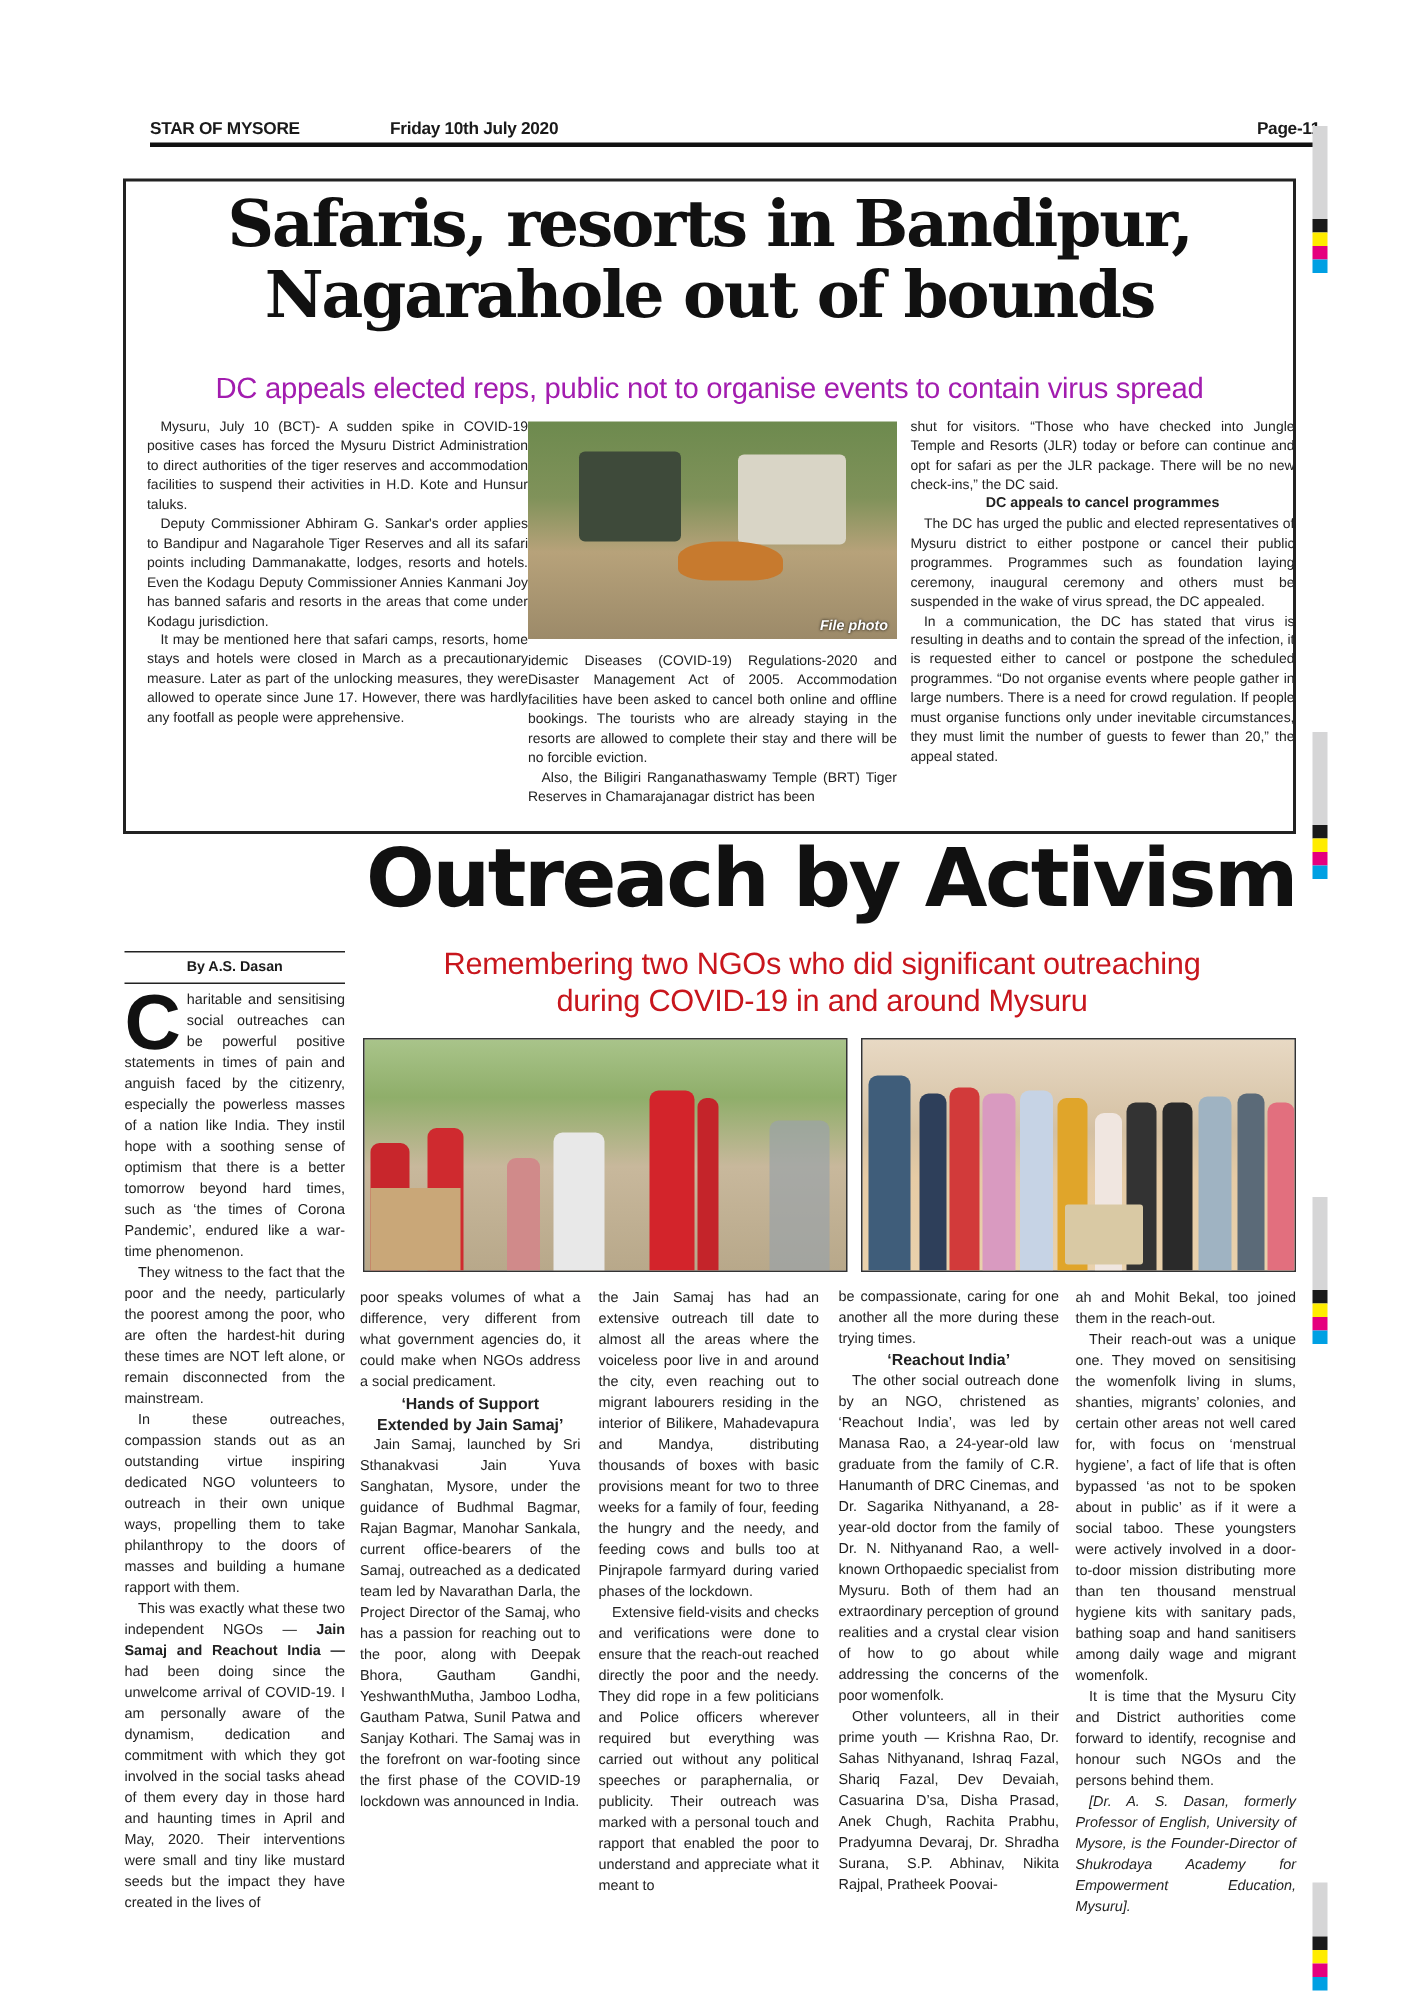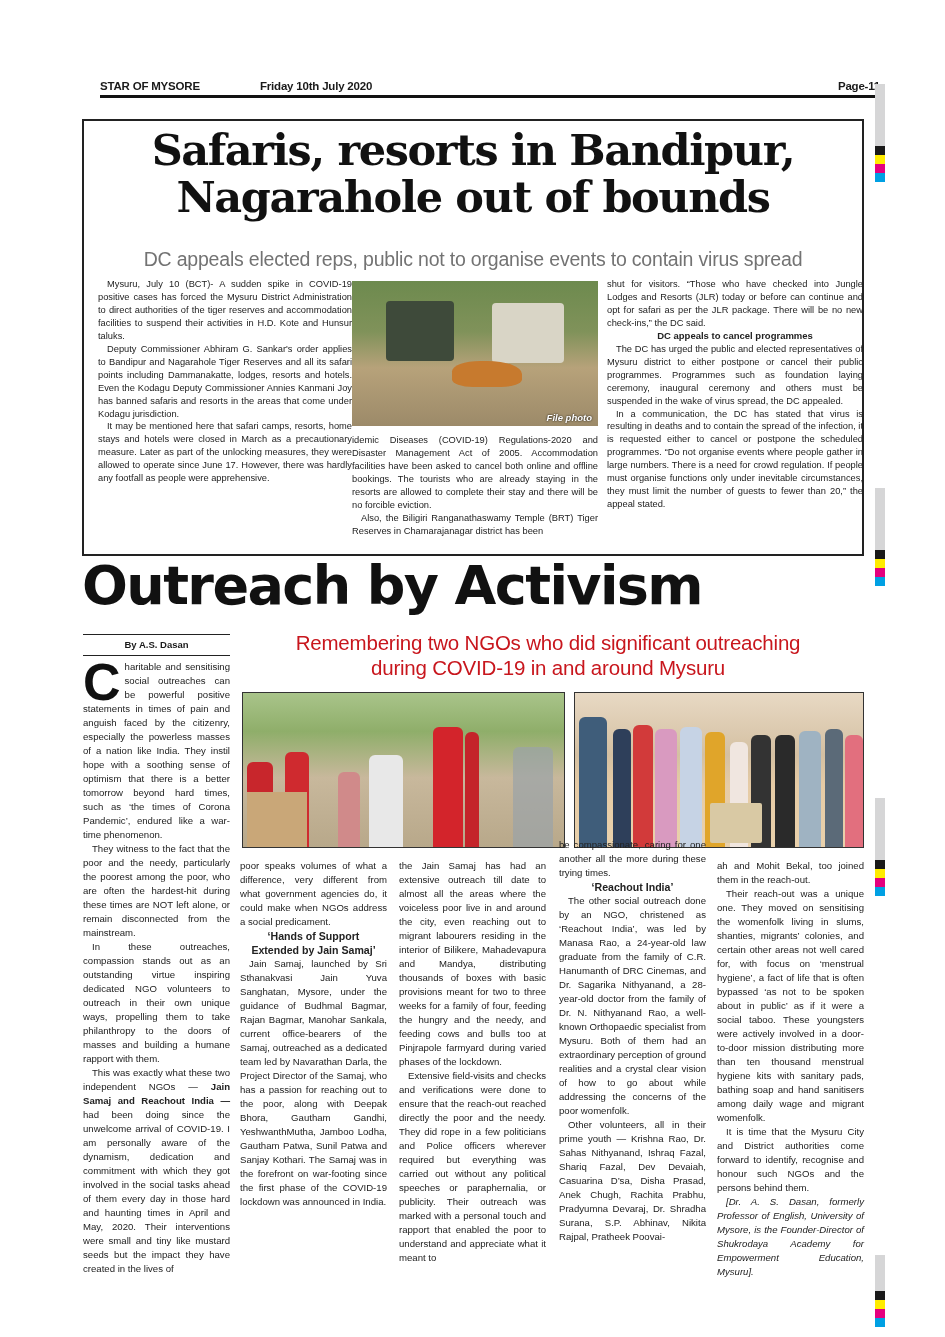--- a/index.html
+++ b/index.html
@@ -17,53 +17,53 @@
   .reg { position: absolute; left: 875px; width: 10px; }
   .reg .grey { background: #d6d6d7; }
   .reg .k { background: #1a1a1a; height: 9px; }
   .reg .y { background: #ffec00; height: 9px; }
   .reg .m { background: #e5007e; height: 9px; }
   .reg .c { background: #00a0e3; height: 9px; }
 
   
   .topbox { position: absolute; left: 82px; top: 119px; width: 782px; height: 437px; border: 2px solid #222; }
   .headline1 { position: absolute; left: 0; top: 6px; width: 100%; text-align: center; font-family: "DejaVu Serif", serif; font-weight: bold; font-size: 43px; line-height: 47px; letter-spacing: -1.4px; color: #111; }
-  .subhead1 { position: absolute; left: 0; top: 127px; width: 100%; text-align: center; font-family: "Liberation Sans", sans-serif; font-size: 19.5px; color: #737373; letter-spacing: -0.2px; white-space: nowrap; }
+  .subhead1 { position: absolute; left: 0; top: 127px; width: 100%; text-align: center; font-family: "Liberation Sans", sans-serif; font-size: 19.5px; color: #a21caf; letter-spacing: -0.2px; white-space: nowrap; }
 
   .body-text { font-family: "Liberation Sans", sans-serif; font-size: 9.3px; line-height: 12.95px; text-align: justify; color: #222; }
   .body-text p { text-indent: 9px; }
   .body-text h4 { font-size: 9.5px; font-weight: bold; text-align: center; text-indent: 0; line-height: 12.95px; }
 
   .t-col1 { position: absolute; left: 14px; top: 157px; width: 254px; }
   .t-col2 { position: absolute; left: 268px; top: 313px; width: 246px; }
   .t-col3 { position: absolute; left: 523px; top: 157px; width: 256px; }
 
   .photo-tiger { position: absolute; left: 268px; top: 160px; width: 246px; height: 145px; background: linear-gradient(180deg, #6d8a4e 0%, #80925a 35%, #b7a27a 60%, #9c8a69 100%); overflow: hidden; }
   .photo-tiger .jeep1 { position: absolute; left: 34px; top: 20px; width: 68px; height: 60px; background: #3e4a3a; border-radius: 4px; }
   .photo-tiger .jeep2 { position: absolute; left: 140px; top: 22px; width: 72px; height: 60px; background: #d9d5c6; border-radius: 4px; }
   .photo-tiger .tiger { position: absolute; left: 100px; top: 80px; width: 70px; height: 26px; background: #c77a2e; border-radius: 40% 50% 30% 30%; }
   .photo-caption { position: absolute; right: 6px; bottom: 3px; font-family: "Liberation Sans", sans-serif; font-style: italic; font-weight: bold; font-size: 9.5px; color: #fff; text-shadow: 0 0 2px #000; }
 
   
-  .headline2 { position: absolute; left: 82px; top: 553px; width: 782px; text-align: left; font-family: "DejaVu Sans", sans-serif; font-weight: bold; font-size: 54px; line-height: 66px; letter-spacing: -1.6px; color: #111; white-space: nowrap; }
+  .headline2 { position: absolute; left: 82px; top: 553px; width: 782px; text-align: right; font-family: "DejaVu Sans", sans-serif; font-weight: bold; font-size: 54px; line-height: 66px; letter-spacing: -1.6px; color: #111; white-space: nowrap; }
 
   .byline-box { position: absolute; left: 83px; top: 634px; width: 147px; height: 22px; border-top: 1px solid #222; border-bottom: 1px solid #222; text-align: center; font-family: "Liberation Sans", sans-serif; font-weight: bold; font-size: 9.5px; line-height: 20px; }
 
   .subhead2 { position: absolute; left: 232px; top: 630px; width: 632px; text-align: center; font-family: "Liberation Sans", sans-serif; font-size: 20.5px; line-height: 25px; color: #c8161d; letter-spacing: -0.2px; }
 
   .photo-ngo1 { position: absolute; left: 242px; top: 692px; width: 323px; height: 156px; border: 1px solid #333; background: linear-gradient(180deg, #a9c48a 0%, #8fae6a 25%, #c8b89c 55%, #b8a88a 100%); overflow: hidden; }
   .photo-ngo2 { position: absolute; left: 574px; top: 692px; width: 290px; height: 156px; border: 1px solid #333; background: linear-gradient(180deg, #e8d9c4 0%, #d4c0a2 40%, #e6cba5 60%, #e9d1ac 100%); overflow: hidden; }
   .person { position: absolute; bottom: 0; border-radius: 6px 6px 0 0; }
 
   .dropcap { float: left; font-family: "Liberation Sans", sans-serif; font-weight: bold; font-size: 52px; line-height: 40px; margin: 2px 4px 0 0; color: #111; }
 
   .b-col1 { position: absolute; left: 83px; top: 660px; width: 147px; }
   .b-col2 { position: absolute; left: 240px; top: 859px; width: 147px; }
   .b-col3 { position: absolute; left: 399px; top: 859px; width: 147px; }
-  .b-col4 { position: absolute; left: 559px; top: 838px; width: 147px; }
+  .b-col4 { position: absolute; left: 559px; top: 858px; width: 147px; }
   .b-col5 { position: absolute; left: 717px; top: 859px; width: 147px; }
   .b-col1.body-text, .b-col2.body-text, .b-col3.body-text, .b-col4.body-text, .b-col5.body-text { font-size: 9.6px; line-height: 14px; }
   .b-col2 h4, .b-col4 h4 { font-size: 10.6px; line-height: 14px; }
   .bio { font-style: italic; }
 </style>
 </head>
 <body>
 
 <div class="masthead">
   <span class="mh-paper">STAR OF MYSORE</span>
@@ -119,21 +119,21 @@
     <div class="tiger"></div>
     <div class="photo-caption">File photo</div>
   </div>
 
   <div class="t-col2 body-text">
     <p style="text-indent:0">idemic Diseases (COVID-19) Regulations-2020 and Disaster Management Act of 2005. Accommodation facilities have been asked to cancel both online and offline bookings. The tourists who are already staying in the resorts are allowed to complete their stay and there will be no forcible eviction.</p>
     <p>Also, the Biligiri Ranganathaswamy Temple (BRT) Tiger Reserves in Chamarajanagar district has been</p>
   </div>
 
   <div class="t-col3 body-text">
-    <p style="text-indent:0">shut for visitors. “Those who have checked into Jungle Lodges and Resorts (JLR) today or before can continue and opt for safari as per the JLR package. There will be no new check-ins,” the DC said.</p>
+    <p style="text-indent:0">shut for visitors. “Those who have checked into Jungle Temple and Resorts (JLR) today or before can continue and opt for safari as per the JLR package. There will be no new check-ins,” the DC said.</p>
     <h4>DC appeals to cancel programmes</h4>
     <p>The DC has urged the public and elected representatives of Mysuru district to either postpone or cancel their public programmes. Programmes such as foundation laying ceremony, inaugural ceremony and others must be suspended in the wake of virus spread, the DC appealed.</p>
     <p>In a communication, the DC has stated that virus is resulting in deaths and to contain the spread of the infection, it is requested either to cancel or postpone the scheduled programmes. “Do not organise events where people gather in large numbers. There is a need for crowd regulation. If people must organise functions only under inevitable circumstances, they must limit the number of guests to fewer than 20,” the appeal stated.</p>
   </div>
 </div>
 
 <div class="headline2">Outreach by Activism</div>
 
 <div class="byline-box">By A.S. Dasan</div>
 

